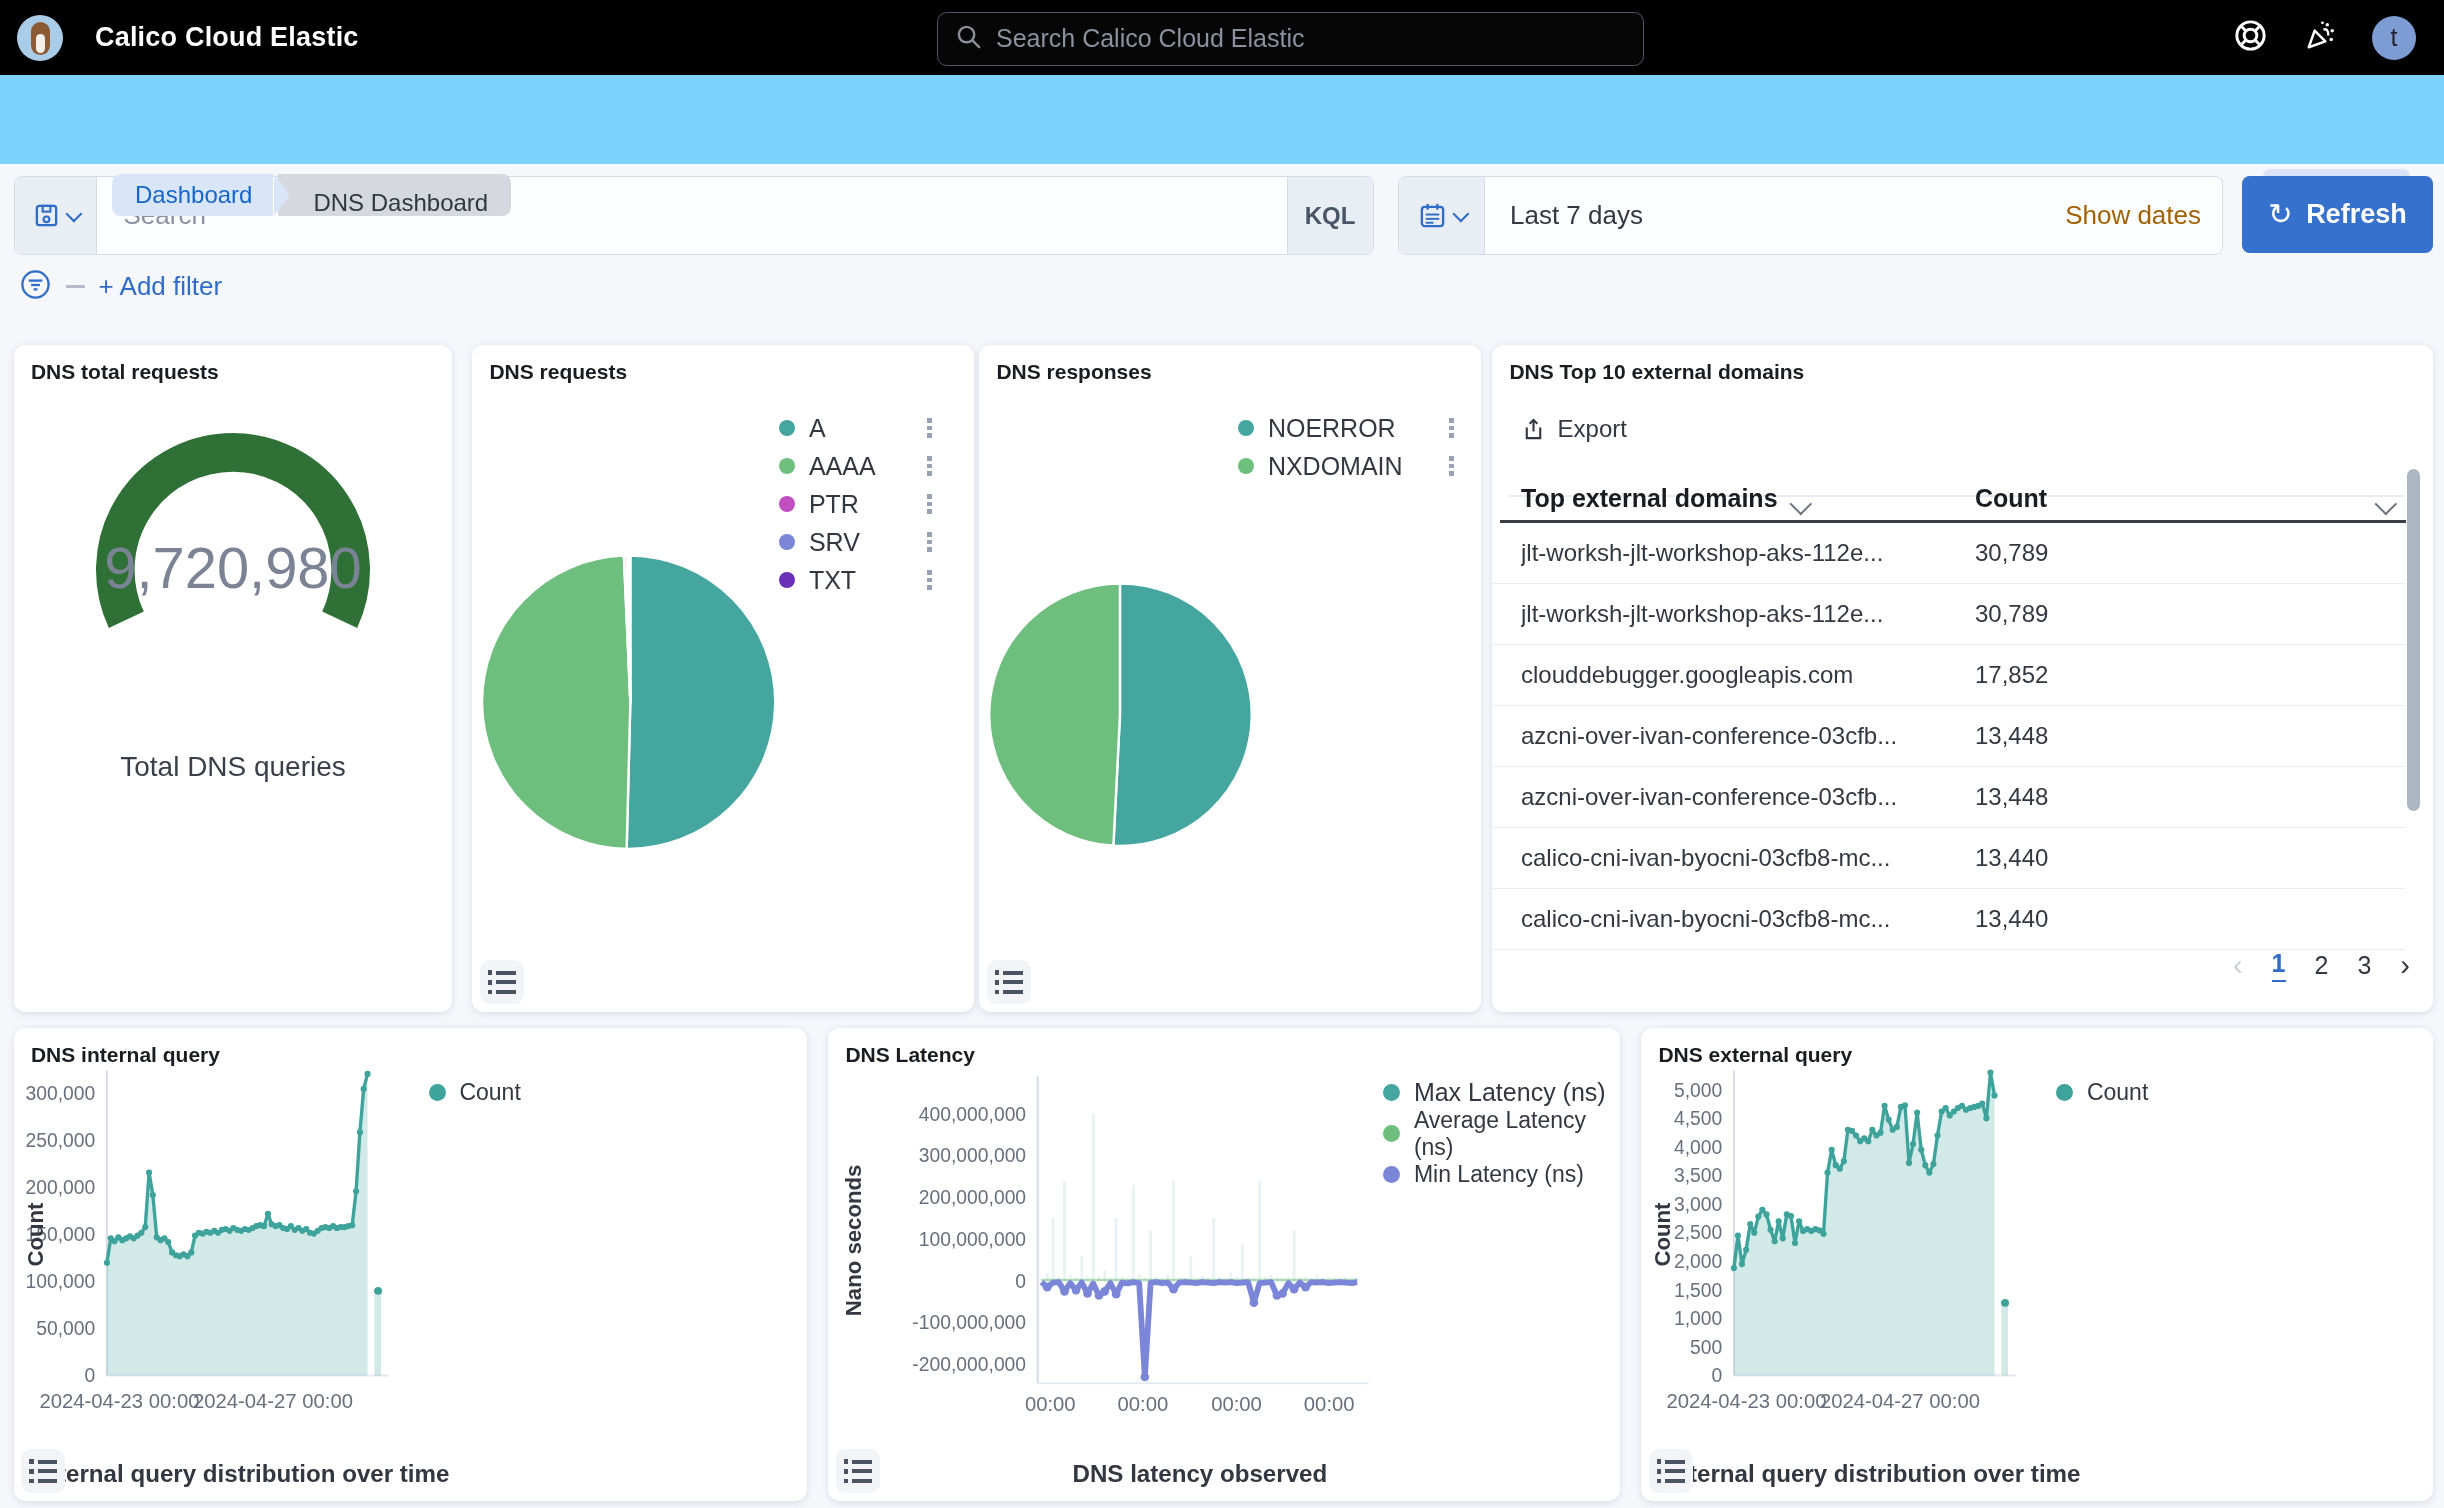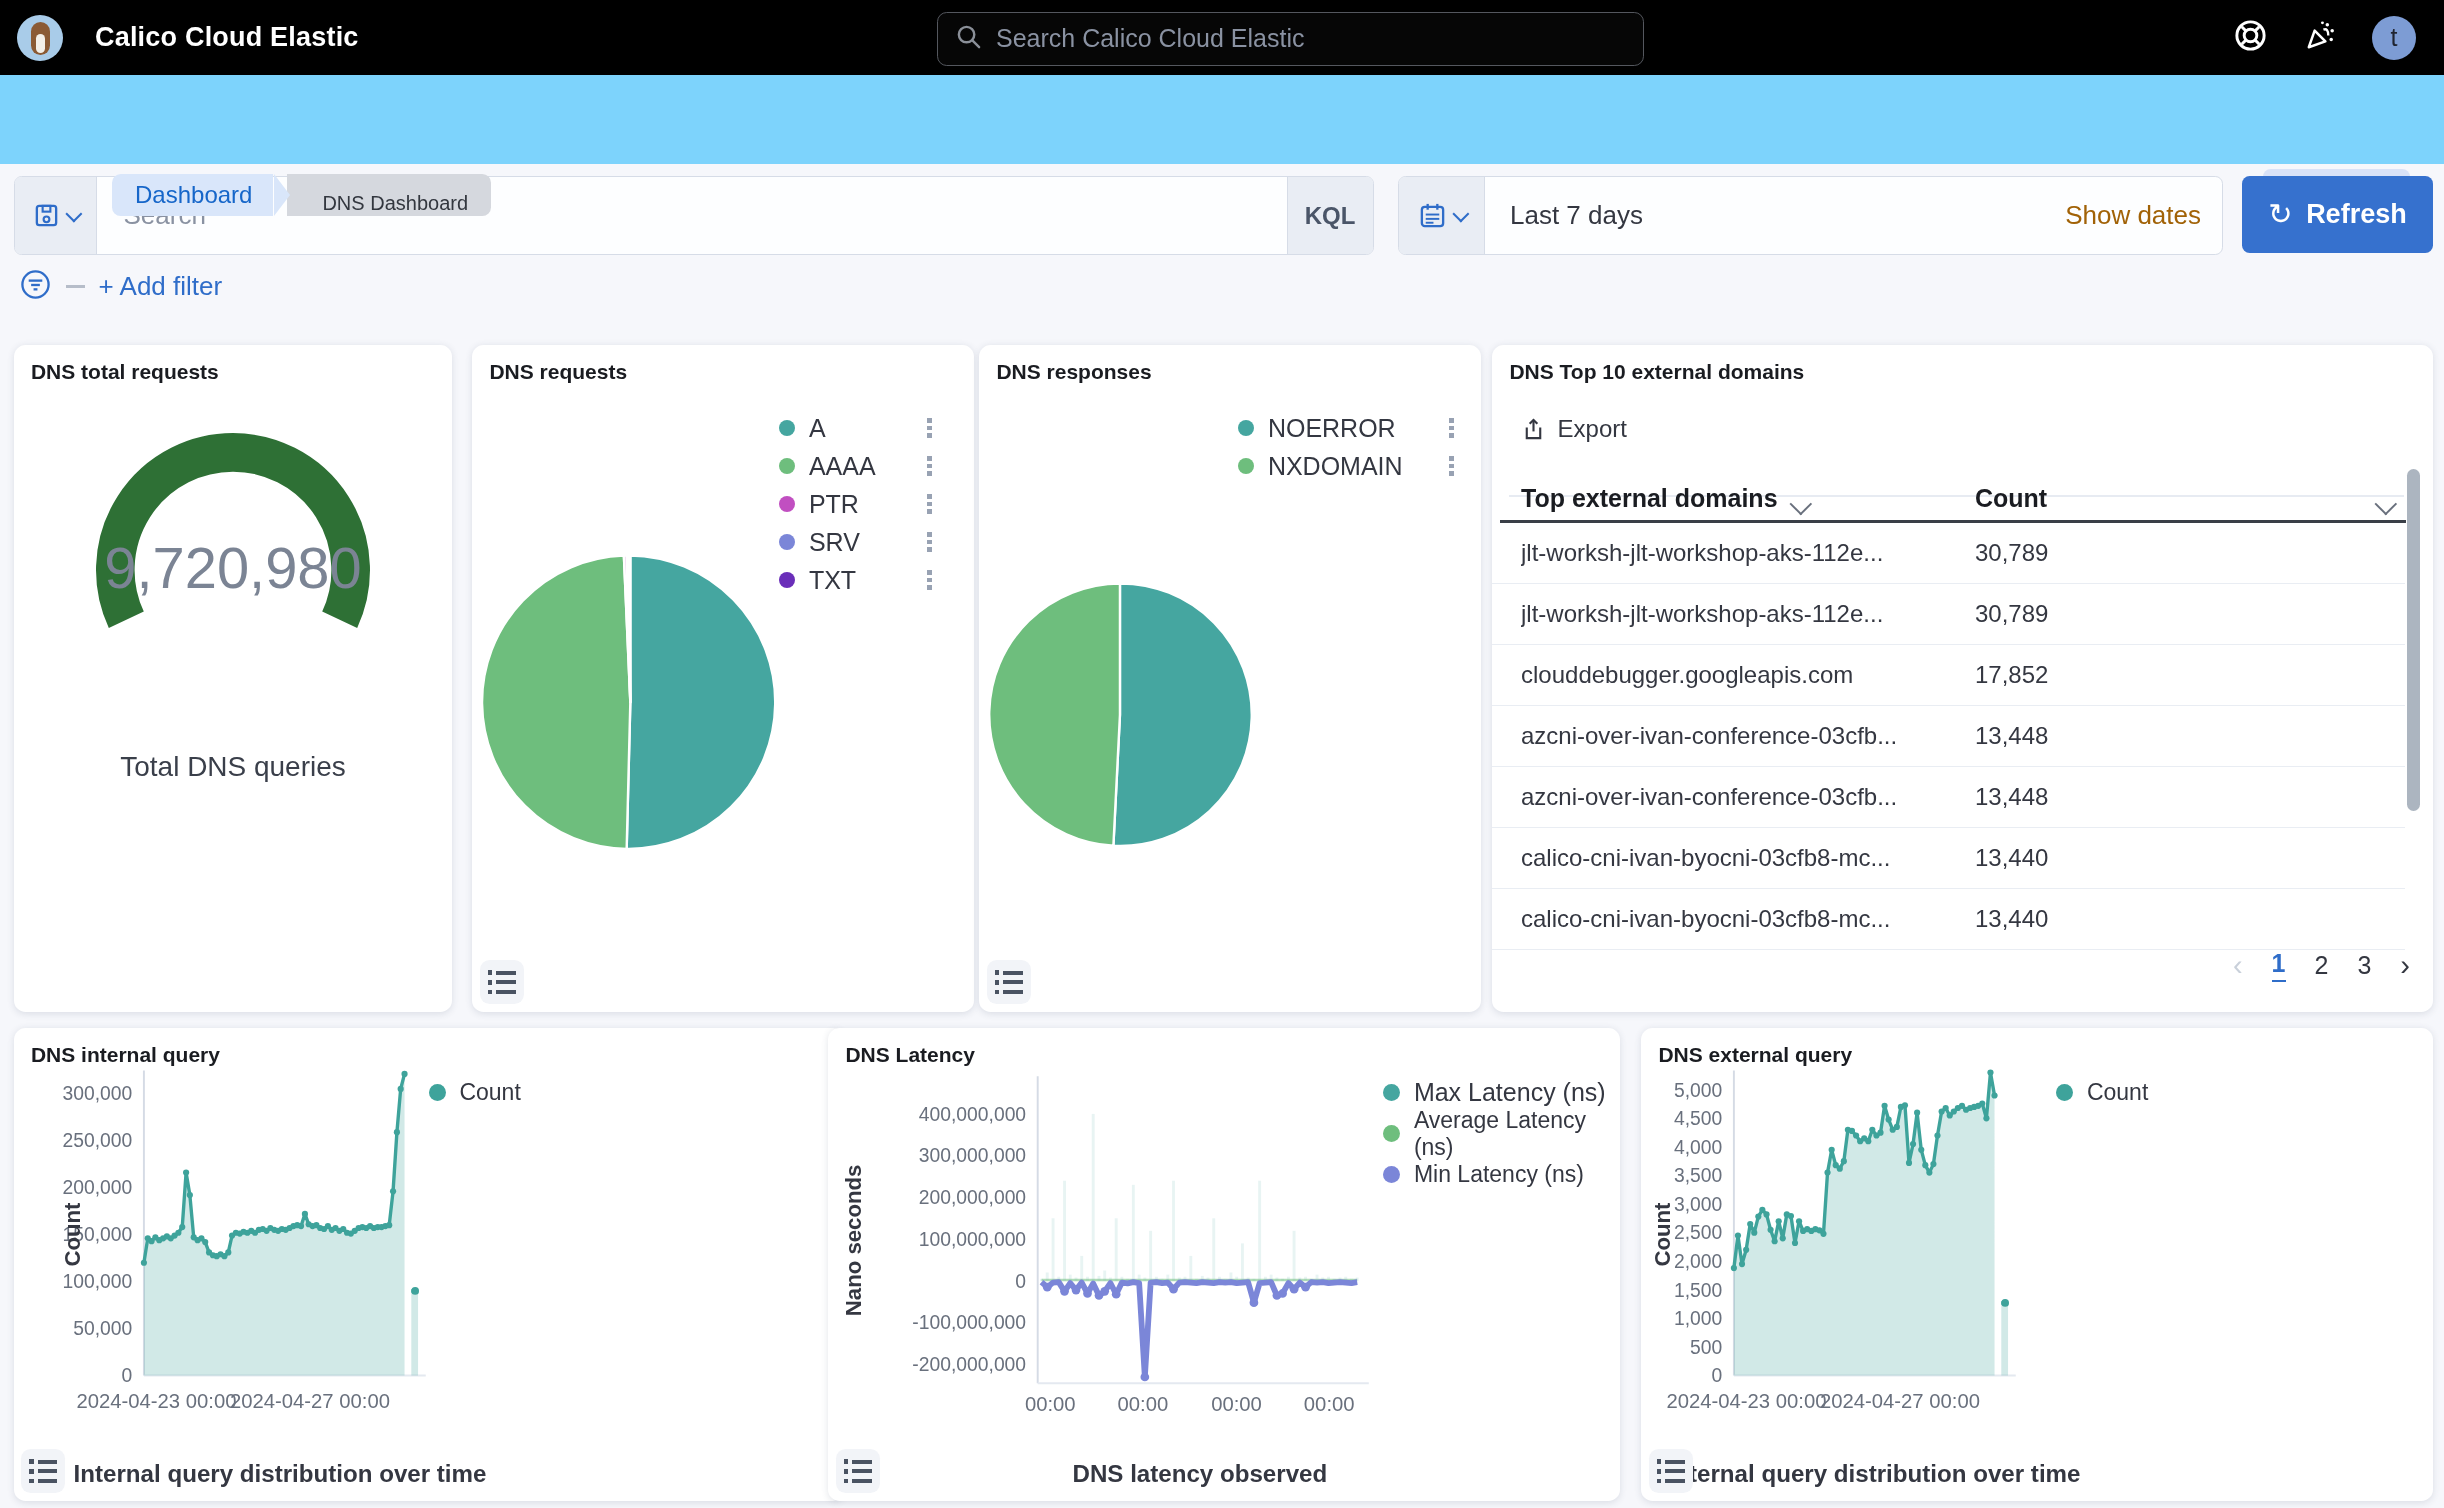--- a/index.html
+++ b/index.html
@@ -29,22 +29,22 @@
   .burger{position:absolute;left:27px;top:105px;width:35px;cursor:pointer;}
   .burger i{display:block;height:3.9px;background:#343741;margin-bottom:6.8px;border-radius:1px;}
   .space-badge{position:absolute;left:60px;top:103px;width:33px;height:33px;border-radius:7.7px;
                background:#DD6352;display:flex;align-items:center;justify-content:center;
                color:#1A1A1A;font-size:22px;font-weight:700;}
   .crumbs{position:absolute;left:112px;top:99px;height:42px;display:flex;align-items:stretch;}
   .crumb-blue{position:relative;z-index:2;background:#D9E6FA;color:#1666C9;font-size:24px;font-weight:500;
               display:flex;align-items:center;padding:0 21px 0 23px;border-radius:8.7px 0 0 8.7px;}
   .crumb-blue:after{content:"";position:absolute;right:-16.4px;top:0;border-top:21px solid transparent;
               border-bottom:21px solid transparent;border-left:16.4px solid #D9E6FA;}
-  .crumb-gray{position:relative;z-index:1;background:#D5D8DE;color:#33373F;font-size:20px;font-weight:500;
-              display:flex;align-items:center;padding:16px 23px 0 35px;border-radius:0 8.7px 8.7px 0;margin-left:14px;}
+  .crumb-gray{position:relative;z-index:1;background:#D5D8DE;color:#33373F;font-size:24px;font-weight:500;
+              display:flex;align-items:center;padding:16px 23px 0 35px;border-radius:0 8.7px 8.7px 0;margin-left:5px;}
   .crumb-check{position:absolute;left:541px;top:100px;font-size:29px;color:#5A6472;}
   .crumb-actions{position:absolute;right:35px;top:93px;height:56px;display:flex;align-items:center;gap:44px;}
   .crumb-link{color:#2F6DC9;font-size:26px;font-weight:500;cursor:pointer;}
   .edit-btn{width:147px;height:54px;border-radius:7.7px;background:#D9E2F7;color:#1A66C5;font-size:26px;
             font-weight:500;display:flex;align-items:center;justify-content:center;gap:11.6px;cursor:pointer;}
 
   
   .q-search{position:absolute;left:13.5px;top:176px;width:1358px;height:77px;background:#FDFEFF;
             border:1.9px solid #D6DCE7;border-radius:7.7px;display:flex;align-items:center;}
   .q-left{width:81px;height:100%;background:#E9EDF4;border-right:1.9px solid #D6DCE7;border-radius:5.8px 0 0 5.8px;
@@ -403,21 +403,21 @@
     <div class="t-scroll"></div>
     <div class="t-pager" id="table-pager">
         <span class="pg-prev">‹</span>
         <span class="pg-num active">1</span>
         <span class="pg-num">2</span>
         <span class="pg-num">3</span>
         <span class="pg-next">›</span>
       </div>
   </div>
 
-  <div class="panel" id="p-area1" style="left:13.5px;top:1028px;width:793px;height:473px;padding-left:37px;">
+  <div class="panel" id="p-area1" style="left:13.5px;top:1028px;width:793px;height:473px;">
     <div class="p-title">DNS internal query</div>
     <svg id="area1-svg" width="793" height="473" viewBox="0 0 821 490">
         <line x1="96" y1="44" x2="96" y2="360" stroke="#D5DBE5" stroke-width="2"></line>
         <line x1="96" y1="360" x2="388" y2="360" stroke="#E4E9F0" stroke-width="2"></line>
         <text x="84" y="367" font-size="20" fill="#69707D" text-anchor="end">0</text>
         <text x="84" y="318.3333333333333" font-size="20" fill="#69707D" text-anchor="end">50,000</text>
         <text x="84" y="269.6666666666667" font-size="20" fill="#69707D" text-anchor="end">100,000</text>
         <text x="84" y="221" font-size="20" fill="#69707D" text-anchor="end">150,000</text>
         <text x="84" y="172.33333333333334" font-size="20" fill="#69707D" text-anchor="end">200,000</text>
         <text x="84" y="123.66666666666666" font-size="20" fill="#69707D" text-anchor="end">250,000</text>

